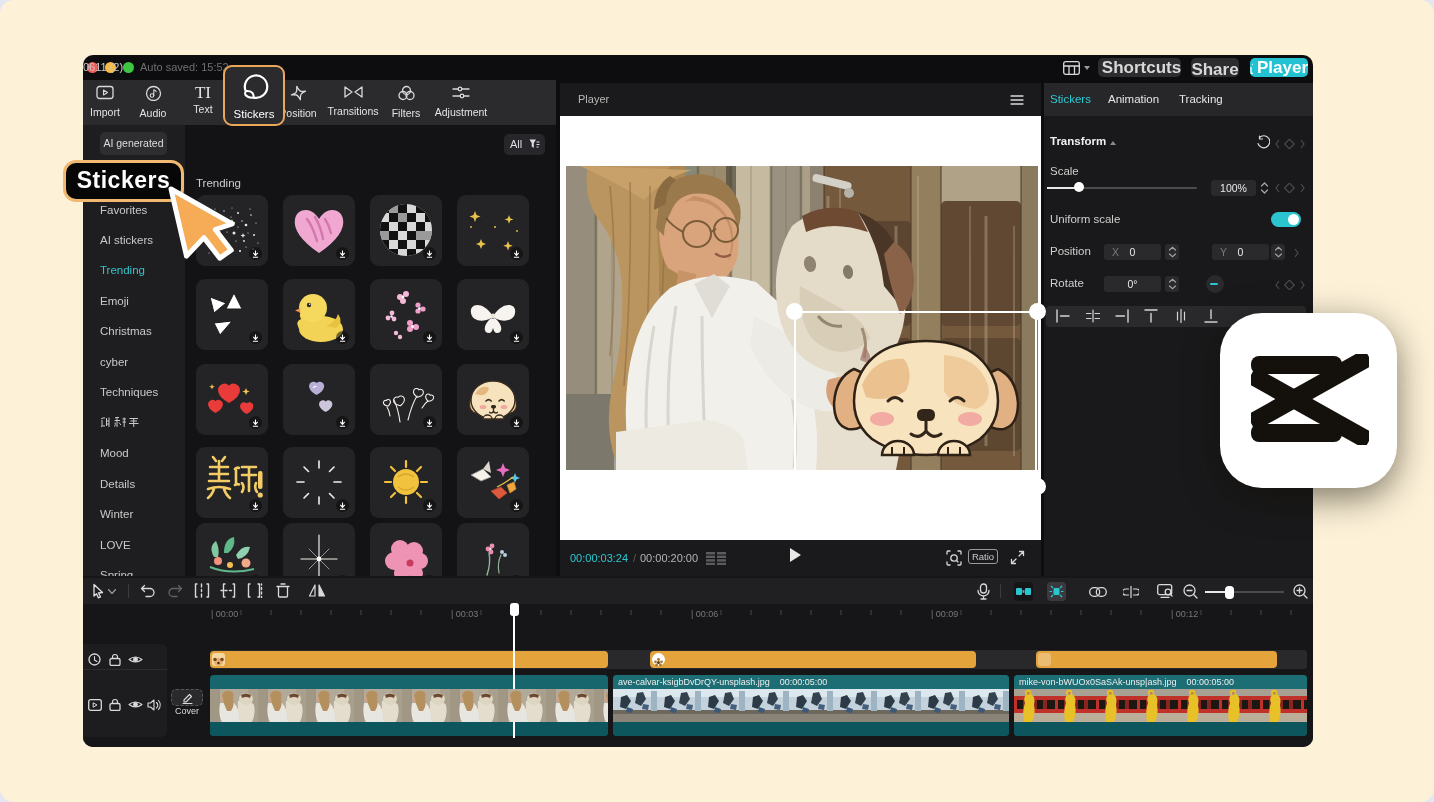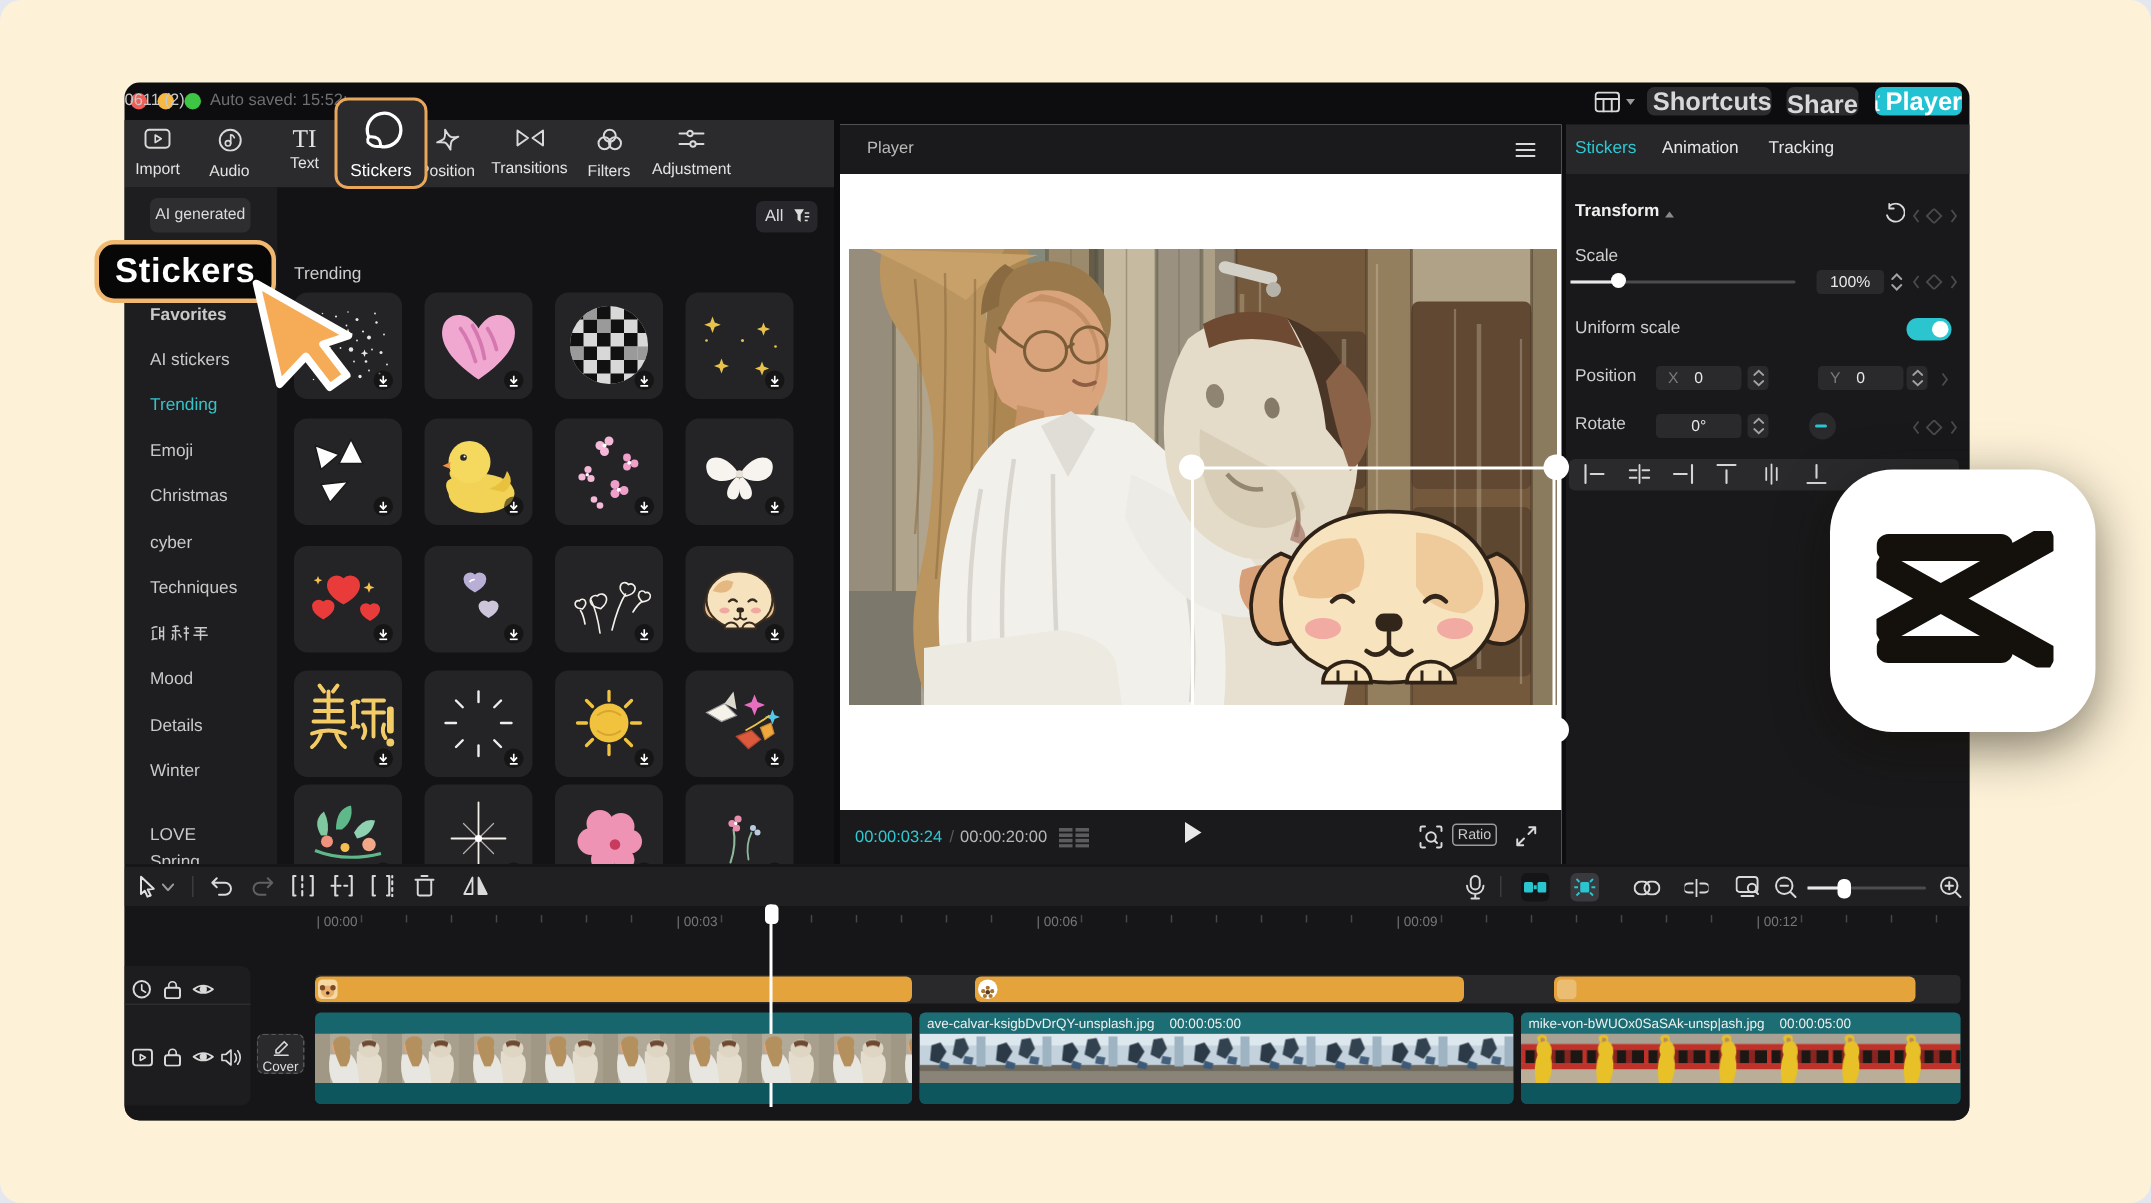--- a/index.html
+++ b/index.html
@@ -36,21 +36,21 @@
 .timeline { position:absolute; left:0; top:521px; width:1230px; height:171px; background:#161618; }
 .ttool { position:absolute; left:0; top:2px; width:1230px; height:26px; background:#202023; }
 .ruler { position:absolute; left:0; top:30px; width:1230px; height:17px; color:#6f6f71; font-size:9px; }
 .thead { position:absolute; left:0; top:68px; width:84px; height:93px; background:#1d1d1f; border-radius:0 6px 6px 0; }
 .rowstrip { position:absolute; left:127px; top:74px; width:1097px; height:19px; background:#29292c; border-radius:3px; }
 .obar { position:absolute; top:75px; height:17px; background:#e5a33c; border-radius:4px; }
 .clip { position:absolute; top:99px; height:61px; border-radius:4px; overflow:hidden; background:#17666d; }
 .clipname { position:absolute; left:0; top:0; width:100%; height:14px; background:#1c6d74; color:#eee; font-size:9px; white-space:nowrap; }
 .thumbs { position:absolute; left:0; top:14px; width:100%; height:33px; }
 .clipfoot { position:absolute; left:0; top:47px; width:100%; height:14px; background:#0e565e; }
-.cover { position:absolute; left:88px; top:113px; width:32px; height:27px; background:#2a2a2d; border:1px dashed #58585a; border-radius:5px; color:#ddd; font-size:9px; text-align:center; }
+.cover { position:absolute; left:88px; top:113px; width:32px; height:17px; background:#2a2a2d; border:1px dashed #58585a; border-radius:5px; color:#ddd; font-size:9px; text-align:center; }
 .icn { stroke:#d9d9d9; stroke-width:1.3; fill:none; stroke-linecap:round; stroke-linejoin:round; }
 </style>
 </head>
 <body>
 <div class="page"></div>
 <div class="window">
 
   <div class="tl" style="left:4px; background:#f15e57;"></div>
   <div class="tl" style="left:22px; background:#f6b943;"></div>
   <div class="tl" style="left:40px; background:#3fc544;"></div>
@@ -122,40 +122,40 @@
       <span class="lbl">Filters</span></div>
     <div class="toolitem" style="left:347px; width:62px;">
       <svg class="icn" width="18" height="15">
           <path d="M1 4 H6 M10 4 H17 M1 11 H8 M12 11 H17"></path>
           <circle cx="8" cy="4" r="1.8"></circle>
           <circle cx="10" cy="11" r="1.8"></circle>
         </svg>
       <span class="lbl">Adjustment</span></div>
     <div class="sidebar">
       <div class="abs" style="left:17px; top:7px; width:67px; height:23px; background:#2e2e31; border-radius:5px; color:#dcdcdc; font-size:10.5px; text-align:center; line-height:23px;">AI generated</div>
-      <div class="cat" style="top:79px;font-weight:bold;">Favorites</div>
+      <div class="cat" style="top:79px;">Favorites</div>
       <div class="cat" style="top:109px;">AI stickers</div>
       <div class="cat" style="top:139px; color:#35c3ca;">Trending</div>
       <div class="cat" style="top:170px;">Emoji</div>
       <div class="cat" style="top:200px;">Christmas</div>
       <div class="cat" style="top:231px;">cyber</div>
       <div class="cat" style="top:261px;">Techniques</div>
       <div class="cat" style="top:291px;">
           <svg width="40" height="12" style="display:block;">
             <g stroke="#c9c9c9" stroke-width="1" fill="none">
 <path d="M1 3 Q3 1.5 5 2 M2 4 V10 M1 10.5 Q3 9.5 5 10 M6.5 2 V10 M9 1.5 V11 M6.5 5 H9 M6.5 8 H9"></path>
 <path d="M15 2 Q17 1 19 1.5 M14.5 4.5 H20 M17 1 V11 M15 6.5 Q16 8.5 14.5 10.5 M19 6.5 Q20 8 21 9 M22.5 3 H26 M24.2 1.5 V11 M22.5 6 H26"></path>
 <path d="M29.5 2.5 H38 M30.5 5 H37 M33.7 2.5 V11 M29 7.5 H38.5"></path>
 </g>
           </svg>
         </div>
       <div class="cat" style="top:322px;">Mood</div>
       <div class="cat" style="top:353px;">Details</div>
       <div class="cat" style="top:383px;">Winter</div>
-      <div class="cat" style="top:426px;">LOVE</div>
+      <div class="cat" style="top:414px;">LOVE</div>
       <div class="cat" style="top:444px;">Spring</div>
     </div>
     <div class="grid">
       <div class="abs" style="left:11px; top:52px; font-size:11.5px; color:#cccccc;">Trending</div>
       <div class="abs" style="right:11px; top:9px; width:41px; height:21px; background:#27272b; border-radius:5px; color:#ddd; font-size:11px;">
           <span style="position:absolute; left:6px; top:0; line-height:21px;">All</span>
           <svg width="11" height="11" style="position:absolute; right:5px; top:5px;">
             <path d="M0.5 0.5 H7 L4.8 4 V9 L2.7 7.5 V4 Z" fill="#ddd"></path>
             <path d="M7.5 3 h3 M7.5 5.5 h3 M7.5 8 h2" stroke="#ddd" stroke-width="1"></path>
           </svg>

